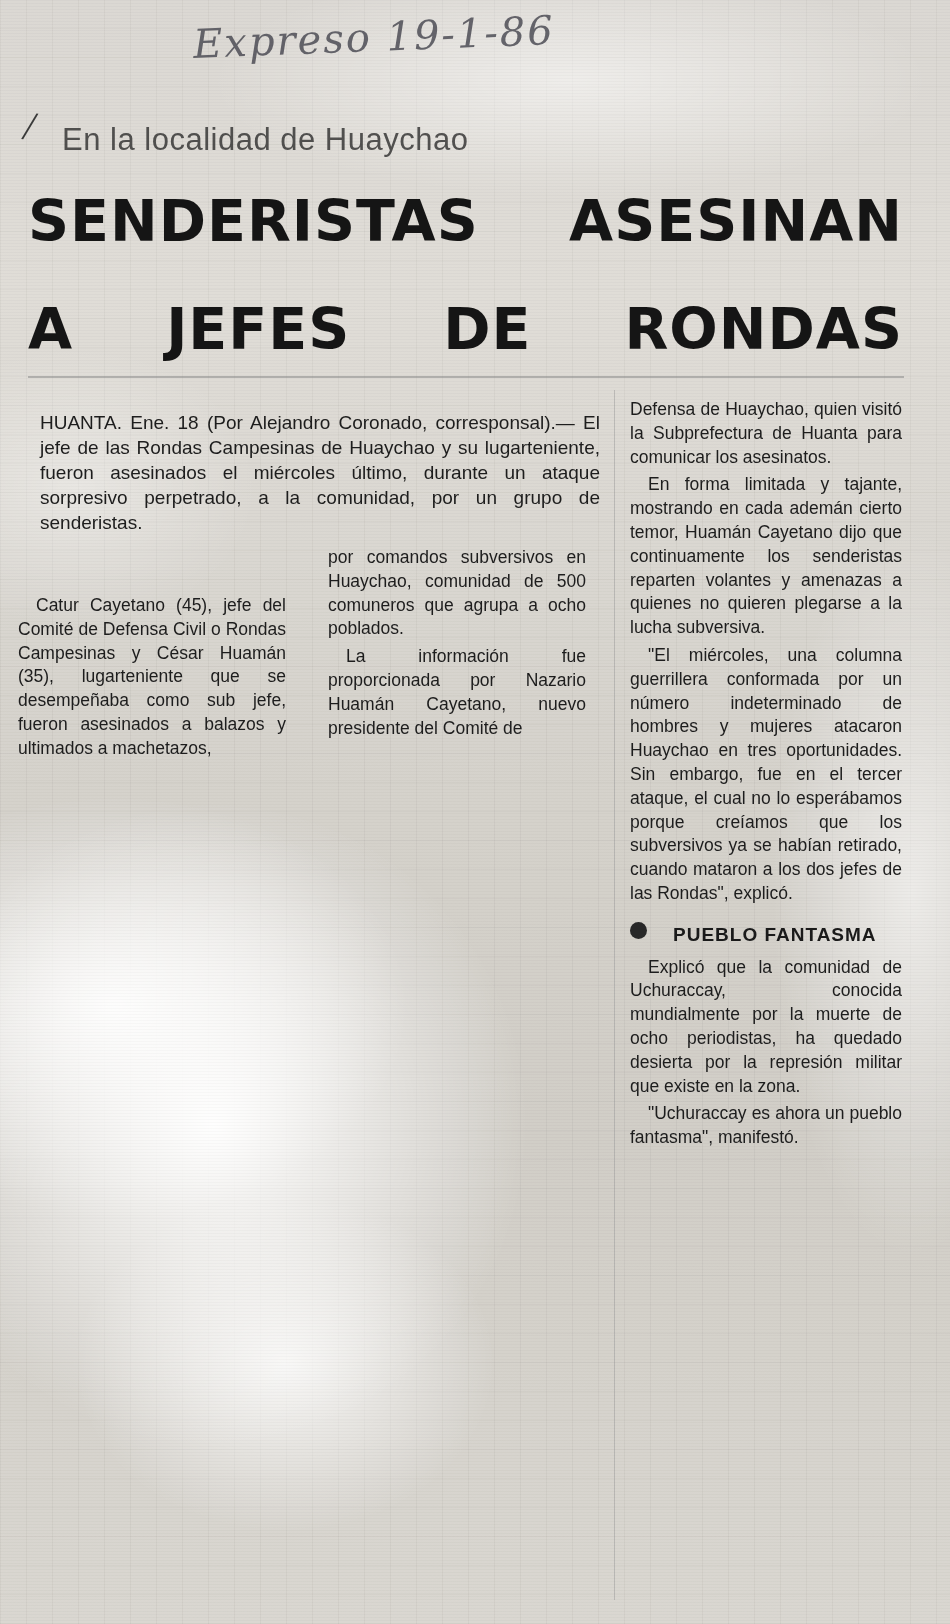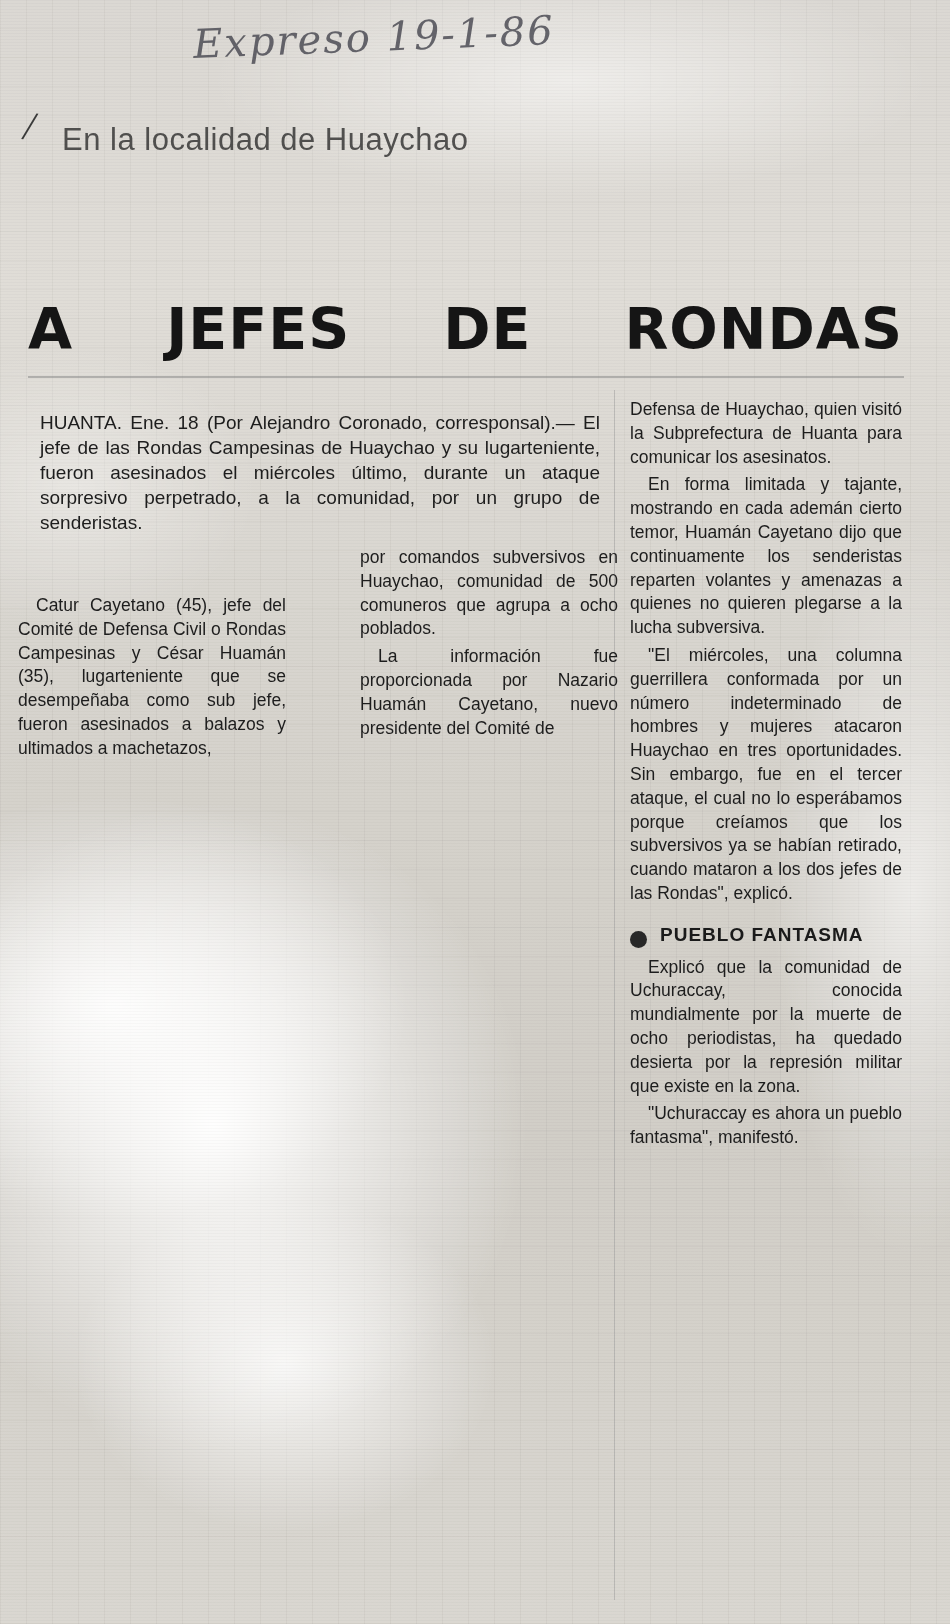--- a/index.html
+++ b/index.html
@@ -153,42 +153,41 @@
   #col1 {
     left: 8px;
     top: 540px;
     width: 268px;
     margin-top: 48px;
   }
   #col2 {
     left: 318px;
     top: 540px;
     width: 258px;
-    margin-left: 32px;
   }
   #col3 {
     left: 620px;
     top: 392px;
     width: 272px;
   }
 
   
   .vrule {
     position: absolute;
     width: 1px;
     background: #9a9a9a;
     opacity: 0.5;
   }
   #vrule-1 { left: 604px; top: 384px; height: 1210px; }
 
   
   .section-head {
     display: flex;
-    align-items: flex-end;
-    gap: 13px;
+    align-items: flex-start;
+    gap: 26px;
     margin: 16px 0 8px 0;
   }
   .bullet-dot {
     width: 17px;
     height: 17px;
     border-radius: 50%;
     background: #2a2a2a;
     flex: 0 0 auto;
   }
   .section-title {
@@ -225,20 +224,26 @@
 
 <div id="scan">
   <div id="clipping">
 
     <div class="handwriting">Expreso 19-1-86</div>
 
     <div class="slash-mark">/</div>
 
     <div class="kicker">En la localidad de Huaychao</div>
 
+    <div class="headline headline-1">
+      <div class="spread">
+        <span>SENDERISTAS</span>
+        <span>ASESINAN</span>
+      </div>
+    </div>
 
     <div class="headline headline-2">
       <div class="spread">
         <span>A</span>
         <span>JEFES</span>
         <span>DE</span>
         <span>RONDAS</span>
       </div>
     </div>
 

